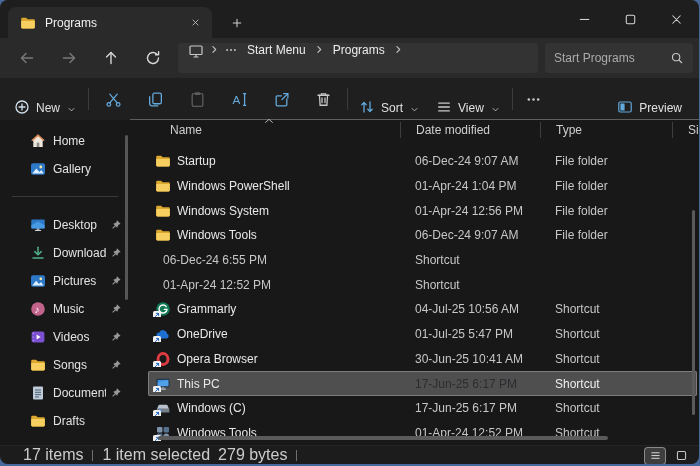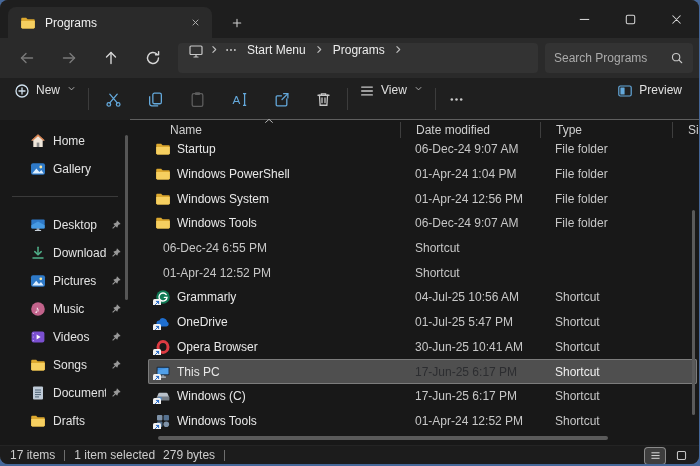--- a/index.html
+++ b/index.html
@@ -35,21 +35,21 @@
   .crumb{padding:0 6px;color:#ececec;white-space:nowrap}
   .crumb-sep{width:13px;height:13px;flex:none;margin:0 1px}
   .addr-ico{width:16px;height:16px;flex:none;margin:0 3px 0 2px}
   .search{position:absolute;right:6px;top:5px;width:148px;height:30px;background:#333333;border-radius:4px;
           display:flex;align-items:center;padding:0 9px;box-sizing:border-box}
   .search-text{color:#ababab;font-size:12px;flex:1;white-space:nowrap;overflow:hidden}
   .search .g{width:14px;height:14px;flex:none}
 
   
   .toolbar{height:42px;background:#1f1f1f;display:flex;align-items:center;position:relative}
-  .tbtn{display:flex;align-items:flex-start;gap:5px;height:32px;padding:0 8px;border-radius:4px;
+  .tbtn{display:flex;align-items:flex-end;gap:5px;height:32px;padding:0 8px;border-radius:4px;
         font-size:12px;color:#e0e0e0;white-space:nowrap}
   .tbtn .lbl{margin:0 1px}
   .tbtn .g16{width:16px;height:16px}
   .tbtn .chev{width:11px;height:11px}
   .ibtn{width:42px;height:32px;display:flex;align-items:center;justify-content:center;border-radius:4px}
   .ibtn .g{width:17px;height:17px}
   .ibtn.narrow{width:36px}
   .tdiv{width:1px;height:22px;background:#3c3c3c;margin:0 3px;flex:none}
   .tspacer{flex:1}
   .toolbar-line{position:absolute;left:130px;right:0;bottom:0;height:1px;background:#5f5f5f}
@@ -64,40 +64,40 @@
   .sb-divider{height:1px;background:#3a3a3a;margin:13px 12px 14px 12px}
   .sb-scroll{position:absolute;right:2px;top:15px;width:3px;height:165px;background:#565656;border-radius:2px}
 
   .filelist{flex:1;position:relative;font-size:12px}
   .flheader{display:grid;grid-template-columns:252px 140px 132px 1fr;height:20px;align-items:center;
             margin-left:18px;color:#cfcfcf;position:relative}
   .hc{padding-left:15px;border-left:1px solid #3e3e3e;height:16px;line-height:16px;white-space:nowrap;overflow:hidden}
   .hc.first{border-left:none;padding-left:22px}
   .sort-ind{position:absolute;left:116px;top:-2px;width:10px;height:6px}
 
-  .rows{position:absolute;top:17px;left:0;right:0}
+  .rows{position:absolute;top:29px;left:0;right:0}
   .row{display:grid;grid-template-columns:252px 140px 132px 1fr;height:24.7px;align-items:center;
        margin:0 2px 0 18px;border-radius:2px}
   .cell{white-space:nowrap;overflow:hidden}
   .cell.namec{display:flex;align-items:center;padding-left:7px}
   .cell.datec,.cell.typec{padding-left:15px;color:#c7c7c7}
   .cell.sizec{padding-left:8px}
   .nm{margin-left:6px;color:#e8e8e8}
   .fiw{position:relative;width:16px;height:16px;flex:none}
   .ovl{position:absolute;left:-2px;bottom:-2px;width:8px;height:8px}
   .row.selected{background:#4f4f4f;box-shadow:inset 0 0 0 1px #7c7c7c}
   .row.selected .datec{color:#2c2d30}
   .row.selected .typec{color:#efefef}
 
   .v-scroll{position:absolute;right:4px;top:90px;width:3px;height:205px;background:#5a5a5a;border-radius:2px}
   .h-scroll{position:absolute;left:158px;top:316px;width:450px;height:4px;background:#5a5a5a;border-radius:2px}
 
   
-  .statusbar{height:19px;background:#1c1c1c;display:flex;align-items:center;padding:0 10px;
-             font-size:12px;color:#cccccc;position:relative;border-top:1px solid #242424;box-sizing:border-box}
+  .statusbar{height:19px;background:#1c1c1c;display:flex;align-items:center;padding:0 23px;
+             font-size:16px;color:#cccccc;position:relative;border-top:1px solid #242424;box-sizing:border-box}
   .sb-sep{width:1px;height:11px;background:#6e6e6e;margin:0 9px;flex:none}
   .view-toggles{position:absolute;right:8px;top:1px;display:flex;gap:6px;align-items:center;height:17px}
   .vt{width:20px;height:16px;display:flex;align-items:center;justify-content:center;border-radius:3px}
   .vt.active{background:#3e3e3e;box-shadow:0 0 0 1px #8a8a8a}
   .vt .g{width:13px;height:13px}
 </style>
 </head>
 <body>
 
 <div class="window">
@@ -212,21 +212,21 @@
         </span>
       <span class="crumb">Programs</span>
       <span class="crumb-sep">
           <svg viewBox="0 0 16 16" fill="none" stroke="#bdbdbd" stroke-width="1.4" stroke-linecap="round" stroke-linejoin="round">
             <path d="M6 4.5 9.5 8 6 11.5"></path>
           </svg>
         </span>
     </div>
 
     <div class="search">
-      <span class="search-text">Search Programs</span>
+      <span class="search-text">Start Programs</span>
       <span class="g">
           <svg viewBox="0 0 16 16" fill="none" stroke="#c9c9c9" stroke-width="1.3" stroke-linecap="round">
             <circle cx="7" cy="7" r="4.2"></circle>
             <path d="m10.4 10.4 3 3"></path>
           </svg>
         </span>
     </div>
   </div>
 
   <div class="toolbar">
@@ -291,20 +291,34 @@
         <span class="g">
           <svg viewBox="0 0 16 16" fill="none" stroke="#c9c9c9" stroke-width="1.2" stroke-linecap="round">
             <path d="M2.8 4h10.4"></path>
             <path d="M6 4V2.6h4V4"></path>
             <path d="M4.2 4l.6 9.4h6.4l.6-9.4"></path>
             <path d="M6.6 6.5v4.5M9.4 6.5v4.5"></path>
           </svg>
         </span>
       </div>
     <div class="tdiv"></div>
+    <div class="tbtn">
+      <span class="g16">
+          <svg viewBox="0 0 16 16" fill="none" stroke="#64a9dc" stroke-width="1.3" stroke-linecap="round" stroke-linejoin="round">
+            <path d="M5 13V3.5M2.8 5.7 5 3.5l2.2 2.2"></path>
+            <path d="M11 3v9.5M8.8 10.3 11 12.5l2.2-2.2"></path>
+          </svg>
+        </span>
+      <span class="lbl">Sort</span>
+      <span class="chev">
+          <svg viewBox="0 0 16 16" fill="none" stroke="#bdbdbd" stroke-width="1.3" stroke-linecap="round" stroke-linejoin="round">
+            <path d="m4.5 6.5 3.5 3.5 3.5-3.5"></path>
+          </svg>
+        </span>
+    </div>
     <div class="tbtn">
       <span class="g16">
           <svg viewBox="0 0 16 16" fill="#c9c9c9">
             <rect x="2" y="3.4" width="12" height="1.4" rx=".7"></rect>
             <rect x="2" y="7.3" width="12" height="1.4" rx=".7"></rect>
             <rect x="2" y="11.2" width="12" height="1.4" rx=".7"></rect>
           </svg>
         </span>
       <span class="lbl">View</span>
       <span class="chev">

